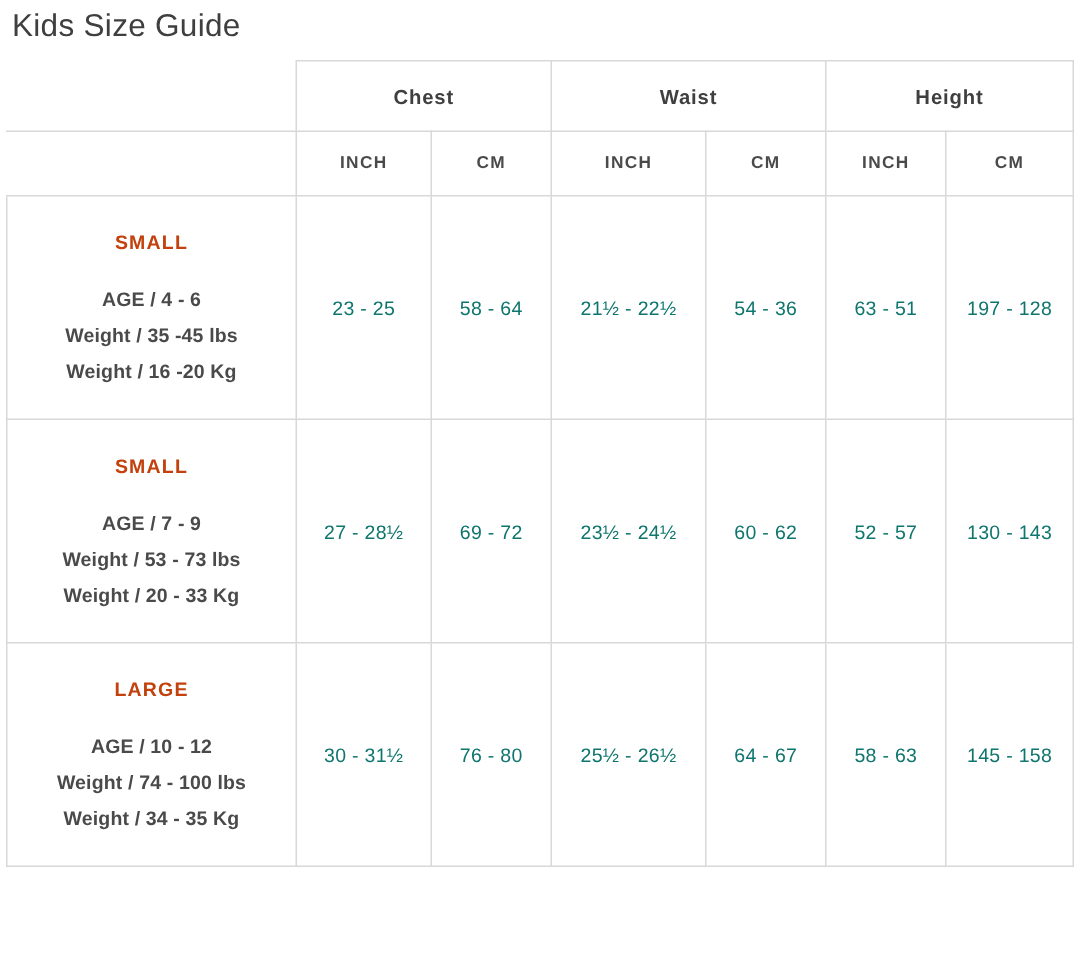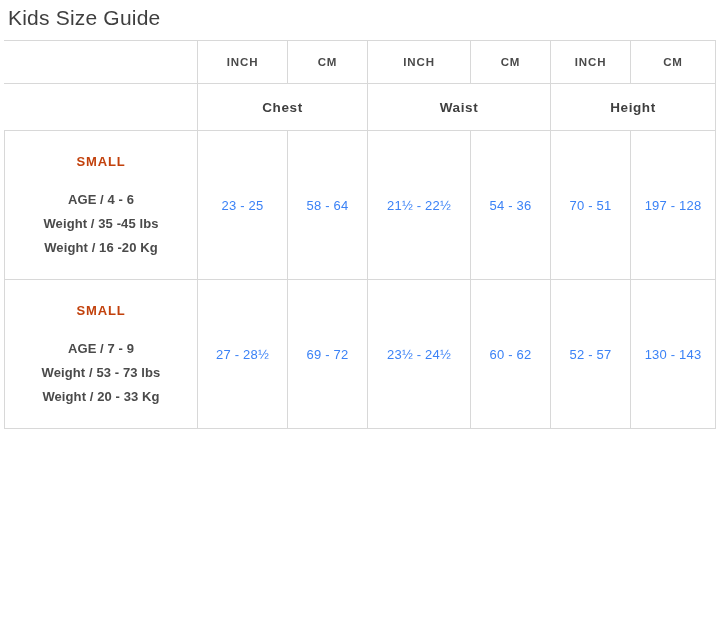--- a/index.html
+++ b/index.html
@@ -74,21 +74,21 @@
     margin-bottom: 14px;
   }
   .size-detail {
     font-size: 13px;
     font-weight: 700;
     color: #4a4a4a;
     letter-spacing: 0.1px;
   }
   .meas {
     font-size: 13px;
-    color: #3b82f6;
+    color: #0f766e;
     font-weight: 400;
     letter-spacing: 0.2px;
   }
   .row-small td,
   .row-medium td,
   .row-large td {
     height: 148px;
   }
   col.c-size { width: 193px; }
   col.c-chest-in { width: 90px; }
@@ -110,63 +110,77 @@
       <col class="c-size">
       <col class="c-chest-in">
       <col class="c-chest-cm">
       <col class="c-waist-in">
       <col class="c-waist-cm">
       <col class="c-height-in">
       <col class="c-height-cm">
     </colgroup>
     <thead>
       <tr>
+        <td class="corner-cell"></td>
+        <td class="grp-head" colspan="2">Chest</td>
+        <td class="grp-head" colspan="2">Waist</td>
+        <td class="grp-head" colspan="2">Height</td>
+      </tr>
+      <tr>
         <td class="corner-cell-left"></td>
         <td class="unit-head">INCH</td>
         <td class="unit-head">CM</td>
         <td class="unit-head">INCH</td>
         <td class="unit-head">CM</td>
         <td class="unit-head">INCH</td>
         <td class="unit-head">CM</td>
-      </tr>
-      <tr>
-        <td class="corner-cell"></td>
-        <td class="grp-head" colspan="2">Chest</td>
-        <td class="grp-head" colspan="2">Waist</td>
-        <td class="grp-head" colspan="2">Height</td>
       </tr>
     </thead>
     <tbody>
 
       <tr class="row-small">
         <td class="size-cell">
           <div class="size-name">SMALL</div>
           <div class="size-detail">AGE / 4 - 6</div>
           <div class="size-detail">Weight / 35 -45 lbs</div>
           <div class="size-detail">Weight / 16 -20 Kg</div>
         </td>
         <td class="meas">23 - 25</td>
         <td class="meas">58 - 64</td>
         <td class="meas">21½ - 22½</td>
         <td class="meas">54 - 36</td>
-        <td class="meas">70 - 51</td>
+        <td class="meas">63 - 51</td>
         <td class="meas">197 - 128</td>
       </tr>
 
       <tr class="row-medium">
         <td class="size-cell">
           <div class="size-name">SMALL</div>
           <div class="size-detail">AGE / 7 - 9</div>
           <div class="size-detail">Weight / 53 - 73 lbs</div>
           <div class="size-detail">Weight / 20 - 33 Kg</div>
         </td>
         <td class="meas">27 - 28½</td>
         <td class="meas">69 - 72</td>
         <td class="meas">23½ - 24½</td>
         <td class="meas">60 - 62</td>
         <td class="meas">52 - 57</td>
         <td class="meas">130 - 143</td>
       </tr>
 
+      <tr class="row-large">
+        <td class="size-cell">
+          <div class="size-name">LARGE</div>
+          <div class="size-detail">AGE / 10 - 12</div>
+          <div class="size-detail">Weight / 74 - 100 lbs</div>
+          <div class="size-detail">Weight / 34 - 35 Kg</div>
+        </td>
+        <td class="meas">30 - 31½</td>
+        <td class="meas">76 - 80</td>
+        <td class="meas">25½ - 26½</td>
+        <td class="meas">64 - 67</td>
+        <td class="meas">58 - 63</td>
+        <td class="meas">145 - 158</td>
+      </tr>
 
     </tbody>
   </table>
 </div>
 
 </body></html>

